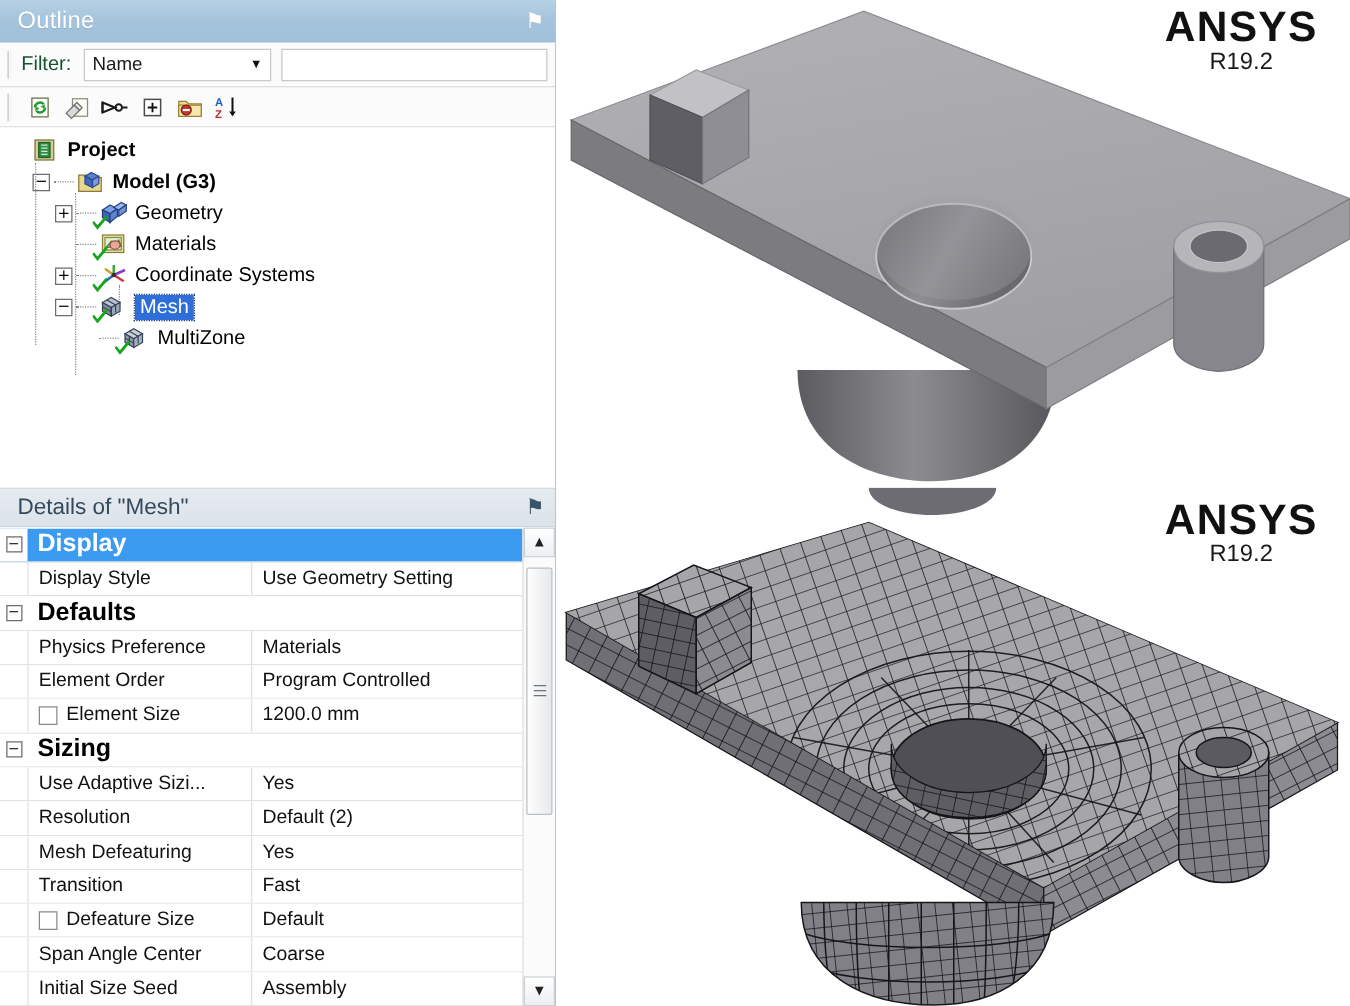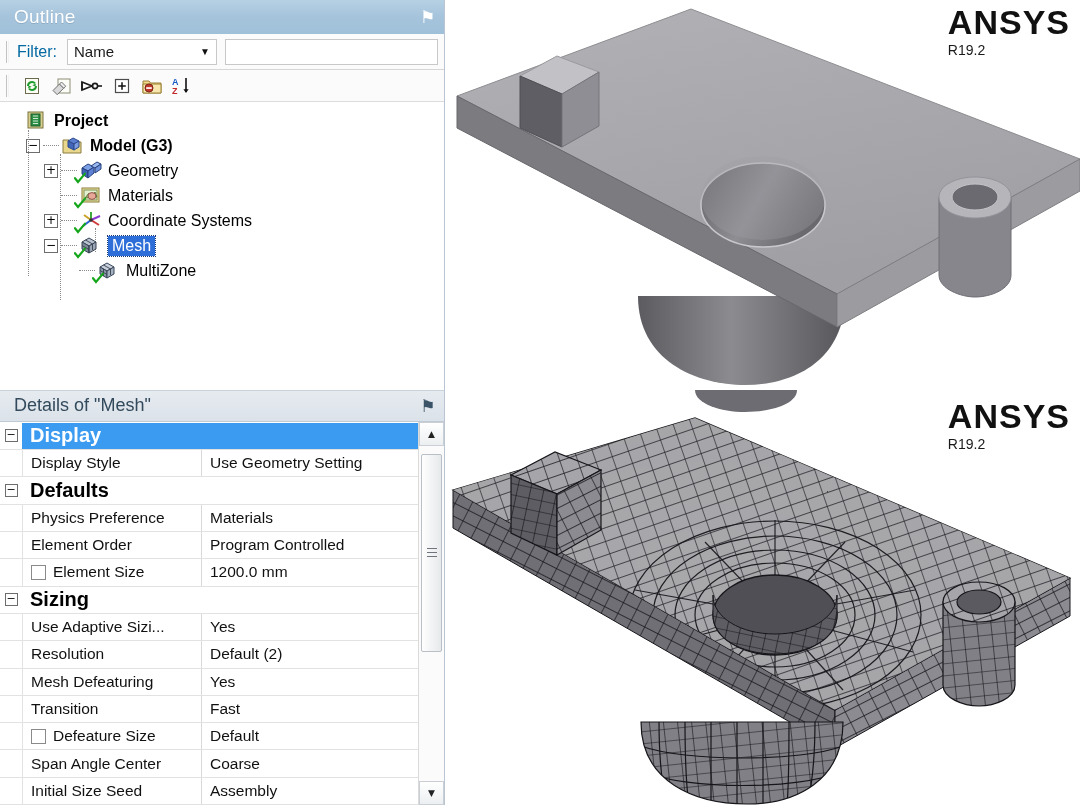--- a/index.html
+++ b/index.html
@@ -61,21 +61,21 @@
     border-bottom: 1px solid #d6d6d6;
     padding-left: 6px;
   }
   .grip {
     width: 3px; height: 22px;
     border-left: 1px solid #c2c2c2;
     border-right: 1px solid #f2f2f2;
     margin-right: 8px;
   }
   .filter-label {
-    font-size: 16px; color: #0369a1;
+    font-size: 16px; color: #14532d;
     margin-right: 10px;
   }
   .combo {
     width: 150px; height: 26px;
     background: #ffffff;
     border: 1px solid #c8c8c8;
     display: flex; align-items: center;
     font-size: 15px; color: #1a1a1a;
     padding-left: 6px;
     position: relative;
@@ -301,32 +301,32 @@
     background: #ffffff;
     overflow: hidden;
   }
   .view {
     position: absolute; left: 0; width: 635px;
     overflow: hidden;
   }
   #view-geom { top: 0; height: 390px; }
   #view-mesh { top: 390px; height: 415px; }
   .ansys-logo {
-    position: absolute; right: 10px; top: 4px;
-    text-align: left;
+    position: absolute; right: 26px; top: 4px;
+    text-align: center;
     user-select: none;
   }
   .ansys-logo .a1 {
     font-size: 34px; font-weight: bold;
     color: #111111; letter-spacing: 1px;
     line-height: 36px;
     font-family: "Liberation Sans", sans-serif;
   }
   .ansys-logo .a2 {
-    font-size: 14px; color: #1a1a1a;
+    font-size: 19px; color: #1a1a1a;
     line-height: 20px;
     font-family: "Liberation Sans", sans-serif;
   }
   #view-mesh .ansys-logo { top: 8px; }
   svg.scene { position: absolute; left: 0; top: 0; }
 </style>
 </head>
 <body>
 
 <div id="app">

